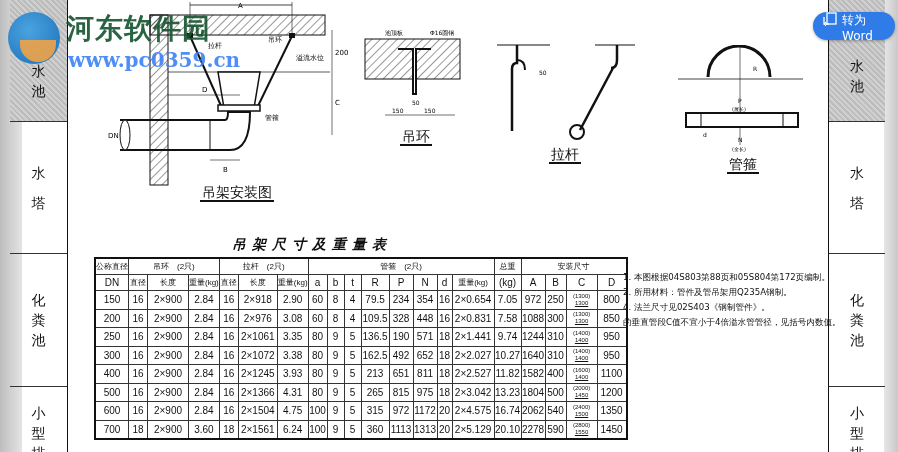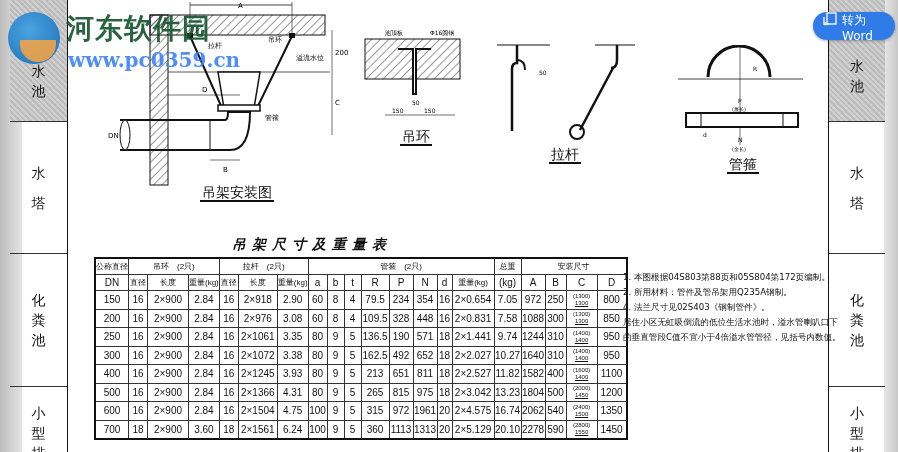--- a/index.html
+++ b/index.html
@@ -372,21 +372,21 @@
         <td>2×900</td>
         <td>2.84</td>
         <td>16</td>
         <td>2×1504</td>
         <td>4.75</td>
         <td>100</td>
         <td>9</td>
         <td>5</td>
         <td>315</td>
         <td>972</td>
-        <td>1961</td>
+        <td>1172</td>
         <td>20</td>
         <td>2×4.575</td>
         <td>16.74</td>
         <td>2062</td>
         <td>540</td>
         <td>
           <span class="cval">(2400)</span>
           <span class="cval" style="text-decoration: underline;">1500</span>
         </td>
         <td>1350</td>
@@ -416,15 +416,14 @@
         </td>
         <td>1450</td>
       </tr>
     </tbody>
 </table>
 
 <div class="notes">
   <div>1. 本图根据04S803第88页和05S804第172页编制。</div>
   <div>2. 所用材料：管件及管吊架用Q235A钢制。</div>
   <div>4. 法兰尺寸见02S403《钢制管件》。</div>
-  <div>居住小区无虹吸倒流的低位生活水池时，溢水管喇叭口下</div>
   <div>的垂直管段C值不宜小于4倍溢水管管径，见括号内数值。</div>
 </div>
 
 </body></html>

